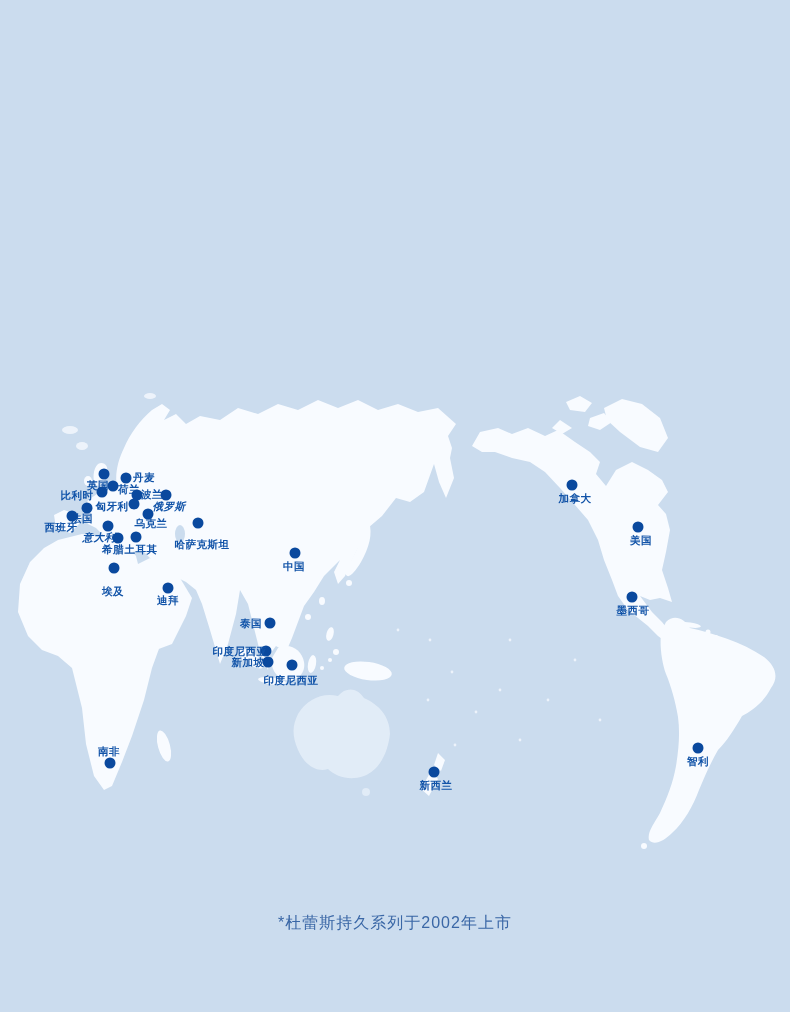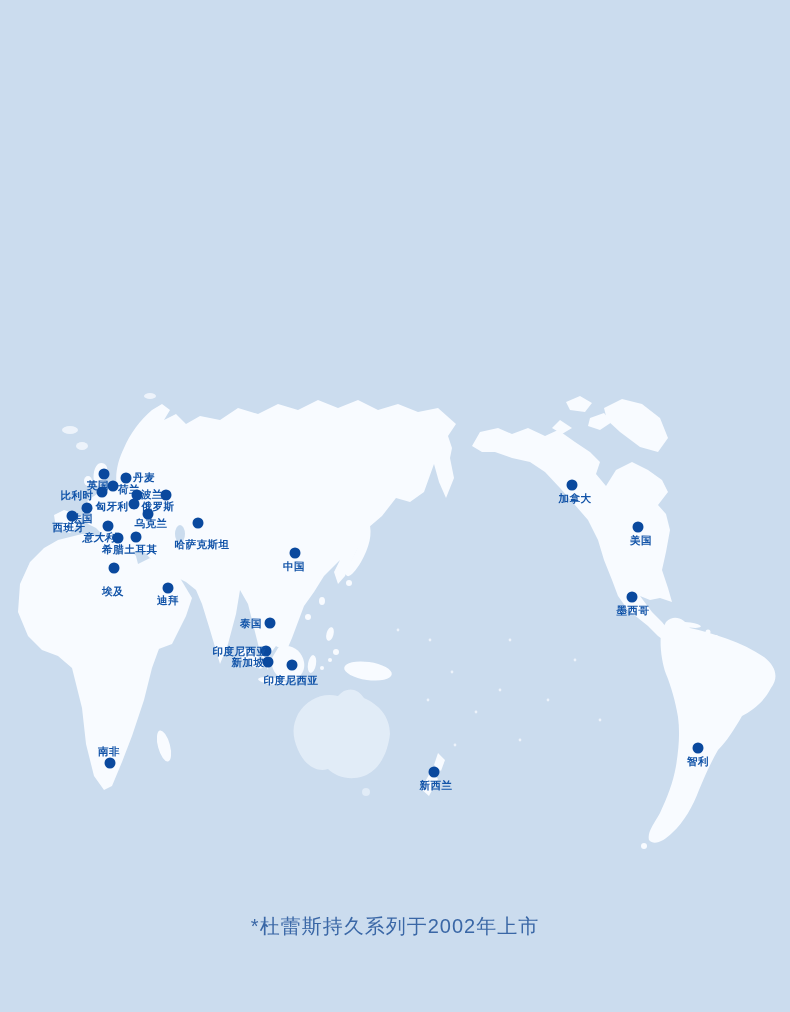--- a/index.html
+++ b/index.html
@@ -28,21 +28,21 @@
     position:absolute;width:11px;height:11px;border-radius:50%;
     background:var(--dot,#0a499e);transform:translate(-50%,-50%);
   }
   .mlabel{
     position:absolute;transform:translate(-50%,-50%);
     font-size:10.5px;font-weight:700;line-height:1;
     color:var(--label,#1153a8);white-space:nowrap;letter-spacing:.5px;
   }
   .footer{
     position:absolute;top:913px;left:0;width:100%;text-align:center;
-    font-size:20px;font-weight:500;color:var(--footer,#3a67a6);letter-spacing:1px;
+    font-size:16px;font-weight:500;color:var(--footer,#3a67a6);letter-spacing:1px;
   }
 </style>
 </head>
 <body>
 
 <div class="page">
 
   <div class="header">
   </div>
 
@@ -140,27 +140,27 @@
         <div class="mlabel" style="left: 98px; top: 485px;">英国</div>
         <div class="dot" style="left: 126px; top: 478px;"></div>
         <div class="mlabel" style="left: 144px; top: 477px;">丹麦</div>
         <div class="dot" style="left: 113px; top: 486px;"></div>
         <div class="mlabel" style="left: 129px; top: 489px;">荷兰</div>
         <div class="dot" style="left: 102px; top: 492px;"></div>
         <div class="mlabel" style="left: 77px; top: 495px;">比利时</div>
         <div class="dot" style="left: 137px; top: 495px;"></div>
         <div class="mlabel" style="left: 152px; top: 494px;">波兰</div>
         <div class="dot" style="left: 166px; top: 495px;"></div>
-        <div class="mlabel" style="left: 158px; top: 506px;">俄罗斯</div>
+        <div class="mlabel" style="left: 169px; top: 506px; font-style: italic;">俄罗斯</div>
         <div class="dot" style="left: 134px; top: 504px;"></div>
         <div class="mlabel" style="left: 112px; top: 506px;">匈牙利</div>
         <div class="dot" style="left: 87px; top: 508px;"></div>
         <div class="mlabel" style="left: 82px; top: 518px;">法国</div>
         <div class="dot" style="left: 72px; top: 516px;"></div>
-        <div class="mlabel" style="left: 61px; top: 527px; margin-left: 8px;">西班牙</div>
+        <div class="mlabel" style="left: 61px; top: 527px;">西班牙</div>
         <div class="dot" style="left: 148px; top: 514px;"></div>
         <div class="mlabel" style="left: 151px; top: 523px;">乌克兰</div>
         <div class="dot" style="left: 108px; top: 526px;"></div>
         <div class="mlabel" style="left: 99px; top: 537px; font-style: italic;">意大利</div>
         <div class="dot" style="left: 118px; top: 538px;"></div>
         <div class="mlabel" style="left: 113px; top: 549px;">希腊</div>
         <div class="dot" style="left: 136px; top: 537px;"></div>
         <div class="mlabel" style="left: 141px; top: 549px;">土耳其</div>
         <div class="dot" style="left: 198px; top: 523px;"></div>
         <div class="mlabel" style="left: 202px; top: 544px;">哈萨克斯坦</div>

